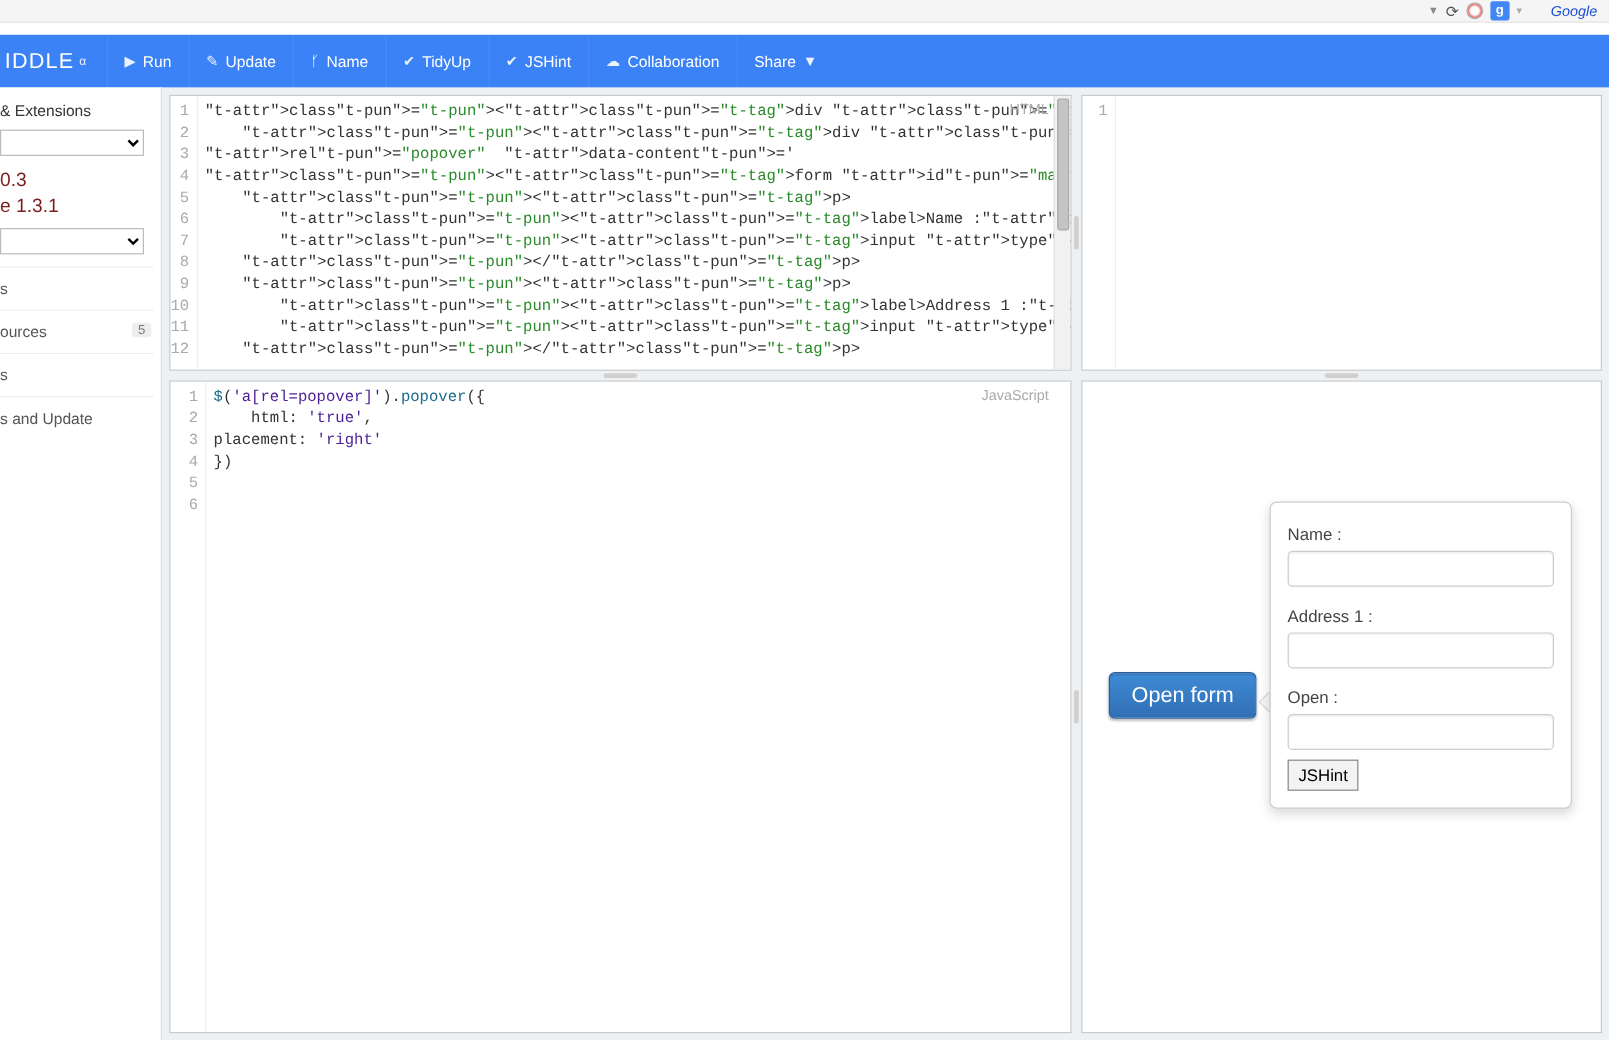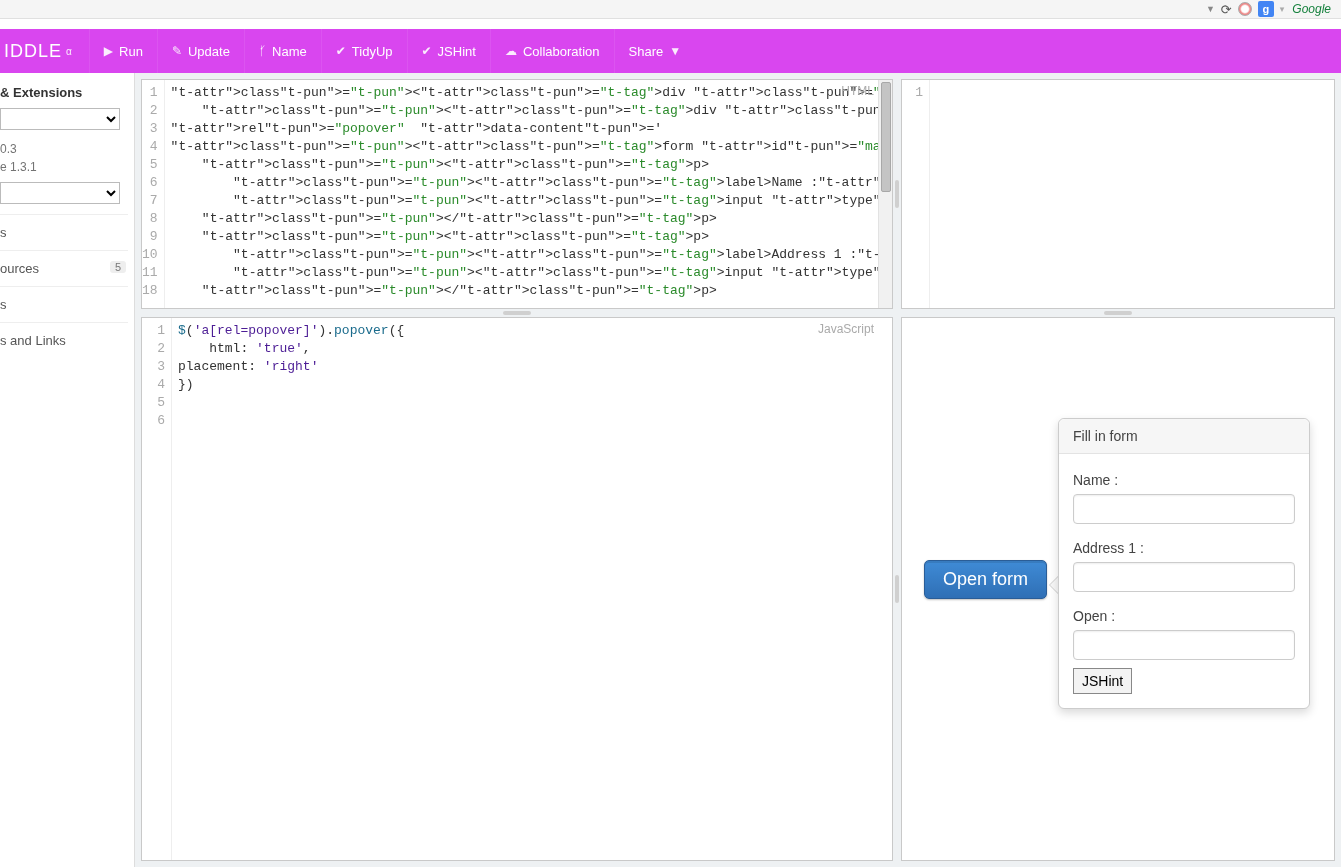--- a/index.html
+++ b/index.html
@@ -29,27 +29,27 @@
 .browser-bar .noscript {
   width: 14px; height: 14px; border-radius: 50%;
   background: radial-gradient(circle, #fff 40%, #e88 60%);
   border: 1px solid #aaa;
 }
 .browser-bar .g-badge {
   width: 16px; height: 16px; background: #4285f4;
   color: #fff; font-weight: bold; font-size: 11px;
   text-align: center; line-height: 16px; border-radius: 2px;
 }
-.browser-bar .search-label { font-style: italic; color: #15803d; margin-left: 2px;}
+.browser-bar .search-label { font-style: italic; color: #1d4ed8; margin-left: 18px;}
 .spacer-bar { height: 10px; background: #fff; }
 
 
 .topbar {
   height: 44px;
-  background: #d946ef;
+  background: #3b82f6;
   display: flex;
   align-items: stretch;
   color: #fff;
   padding-left: 0;
 }
 .logo {
   font-size: 18px;
   letter-spacing: 1px;
   padding: 0 16px 0 4px;
   display: flex;
@@ -76,26 +76,26 @@
 }
 .sidebar {
   width: 135px;
   background: #fff;
   border-right: 1px solid #ddd;
   padding: 8px 6px 8px 0;
   overflow: hidden;
   position: relative;
   text-align: left;
 }
-.side-heading { font-weight: bold; font-size: 13px; color: #333; padding: 4px 0 8px; }
+.side-heading { font-weight: normal; font-size: 13px; color: #333; padding: 4px 0 8px; }
 .side-select {
   width: 120px; height: 22px; border: 1px solid #bbb;
   background: #fff; font-size: 12px; margin-bottom: 10px;
 }
-.side-text { font-size: 12px; color: #737373; padding: 2px 0; }
+.side-text { font-size: 16px; color: #7f1d1d; padding: 2px 0; }
 .side-row {
   font-size: 13px; color: #555; padding: 10px 0;
   border-top: 1px solid #eee; position: relative;
 }
 .side-badge {
   position: absolute; right: 2px; top: 10px;
   background: #eee; color: #777; border-radius: 3px;
   font-size: 11px; width: 16px; text-align: center;
 }
 
@@ -256,30 +256,30 @@
     <select class="side-select"></select>
     <div class="side-text">0.3</div>
     <div class="side-text">e 1.3.1</div>
     <select class="side-select" style="margin-top:6px;"></select>
     <div class="side-row"><span>s</span></div>
     <div class="side-row">
       <span>ources</span>
       <span class="side-badge">5</span>
     </div>
     <div class="side-row"><span>s</span></div>
-    <div class="side-row"><span>s and Links</span></div>
+    <div class="side-row"><span>s and Update</span></div>
   </div>
 
   <div class="panels">
 
     <div class="panel" style="grid-column:1;grid-row:1;">
       <div class="panel-label">HTML</div>
       <div class="editor">
         <div class="line-nums">
-<span>1</span><br><span>2</span><br><span>3</span><br><span>4</span><br><span>5</span><br><span>6</span><br><span>7</span><br><span>8</span><br><span>9</span><br><span>10</span><br><span>11</span><br><span>18</span>
+<span>1</span><br><span>2</span><br><span>3</span><br><span>4</span><br><span>5</span><br><span>6</span><br><span>7</span><br><span>8</span><br><span>9</span><br><span>10</span><br><span>11</span><br><span>12</span>
         </div>
         <div class="code" id="html-code"><span <span="" class="&lt;span">"t-attr"</span>&gt;class<span class="&lt;span">"t-pun"</span>&gt;=<span class="t-str">"t-pun"</span>&gt;&lt;<span <span="" class="&lt;span">"t-attr"</span>&gt;class<span class="&lt;span">"t-pun"</span>&gt;=<span class="t-str">"t-tag"</span>&gt;div <span class="&lt;span">"t-attr"</span>&gt;class<span class="&lt;span">"t-pun"</span>&gt;=<span class="t-str">"container"</span>
     <span <span="" class="&lt;span">"t-attr"</span>&gt;class<span class="&lt;span">"t-pun"</span>&gt;=<span class="t-str">"t-pun"</span>&gt;&lt;<span <span="" class="&lt;span">"t-attr"</span>&gt;class<span class="&lt;span">"t-pun"</span>&gt;=<span class="t-str">"t-tag"</span>&gt;div <span class="&lt;span">"t-attr"</span>&gt;class<span class="&lt;span">"t-pun"</span>&gt;= &gt;style&gt;= &gt;class&gt;=&gt;&lt;&gt;class&gt;=&gt;a &gt;href&gt;= &gt;class&gt;="btn btn-large btn-primar
 <span class="&lt;span">"t-attr"</span>&gt;rel<span class="&lt;span">"t-pun"</span>&gt;=<span class="t-str">"popover"</span>  <span class="&lt;span">"t-attr"</span>&gt;data-content<span class="&lt;span">"t-pun"</span>&gt;='
 <span <span="" class="&lt;span">"t-attr"</span>&gt;class<span class="&lt;span">"t-pun"</span>&gt;=<span class="t-str">"t-pun"</span>&gt;&lt;<span <span="" class="&lt;span">"t-attr"</span>&gt;class<span class="&lt;span">"t-pun"</span>&gt;=<span class="t-str">"t-tag"</span>&gt;form <span class="&lt;span">"t-attr"</span>&gt;id<span class="&lt;span">"t-pun"</span>&gt;=<span class="t-str">"mainForm"</span> &gt;name&gt;= &gt;method&gt;= &gt;action&gt;=
     <span <span="" class="&lt;span">"t-attr"</span>&gt;class<span class="&lt;span">"t-pun"</span>&gt;=<span class="t-str">"t-pun"</span>&gt;&lt;<span <span="" class="&lt;span">"t-attr"</span>&gt;class<span class="&lt;span">"t-pun"</span>&gt;=<span class="t-str">"t-tag"</span>&gt;p<span class="t-pun">&gt;</span>
         <span <span="" class="&lt;span">"t-attr"</span>&gt;class<span class="&lt;span">"t-pun"</span>&gt;=<span class="t-str">"t-pun"</span>&gt;&lt;<span <span="" class="&lt;span">"t-attr"</span>&gt;class<span class="&lt;span">"t-pun"</span>&gt;=<span class="t-str">"t-tag"</span>&gt;label<span class="t-pun">&gt;</span>Name :<span <span="" class="&lt;span">"t-attr"</span>&gt;class&gt;=&gt;&lt;/&gt;class&gt;=&gt;label
         <span <span="" class="&lt;span">"t-attr"</span>&gt;class<span class="&lt;span">"t-pun"</span>&gt;=<span class="t-str">"t-pun"</span>&gt;&lt;<span <span="" class="&lt;span">"t-attr"</span>&gt;class<span class="&lt;span">"t-pun"</span>&gt;=<span class="t-str">"t-tag"</span>&gt;input <span class="&lt;span">"t-attr"</span>&gt;type<span class="&lt;span">"t-pun"</span>&gt;= &gt;id&gt;= &gt;name&gt;= /
     <span <span="" class="&lt;span">"t-attr"</span>&gt;class<span class="&lt;span">"t-pun"</span>&gt;=<span class="t-str">"t-pun"</span>&gt;&lt;/<span <span="" class="&lt;span">"t-attr"</span>&gt;class<span class="&lt;span">"t-pun"</span>&gt;=<span class="t-str">"t-tag"</span>&gt;p<span class="t-pun">&gt;</span>
     <span <span="" class="&lt;span">"t-attr"</span>&gt;class<span class="&lt;span">"t-pun"</span>&gt;=<span class="t-str">"t-pun"</span>&gt;&lt;<span <span="" class="&lt;span">"t-attr"</span>&gt;class<span class="&lt;span">"t-pun"</span>&gt;=<span class="t-str">"t-tag"</span>&gt;p<span class="t-pun">&gt;</span>
@@ -327,21 +327,20 @@
     </div>
 
     <div class="gutter-col" style="grid-column:2;grid-row:3;position:relative;">
         <div class="handle"></div>
       </div>
 
     <div class="panel result-panel" style="grid-column:3;grid-row:3;">
       <button class="open-btn">Open form</button>
       <div class="popover-arrow"></div>
       <div class="popover">
-        <div class="popover-title">Fill in form</div>
         <div class="popover-body">
           <p>Name :</p>
           <input type="text" style="">
           <p>Address 1 :</p>
           <input type="text" style="">
           <p>Open :</p>
           <input type="text" style="">
           <button class="submit">JSHint</button>
         </div>
       </div>

